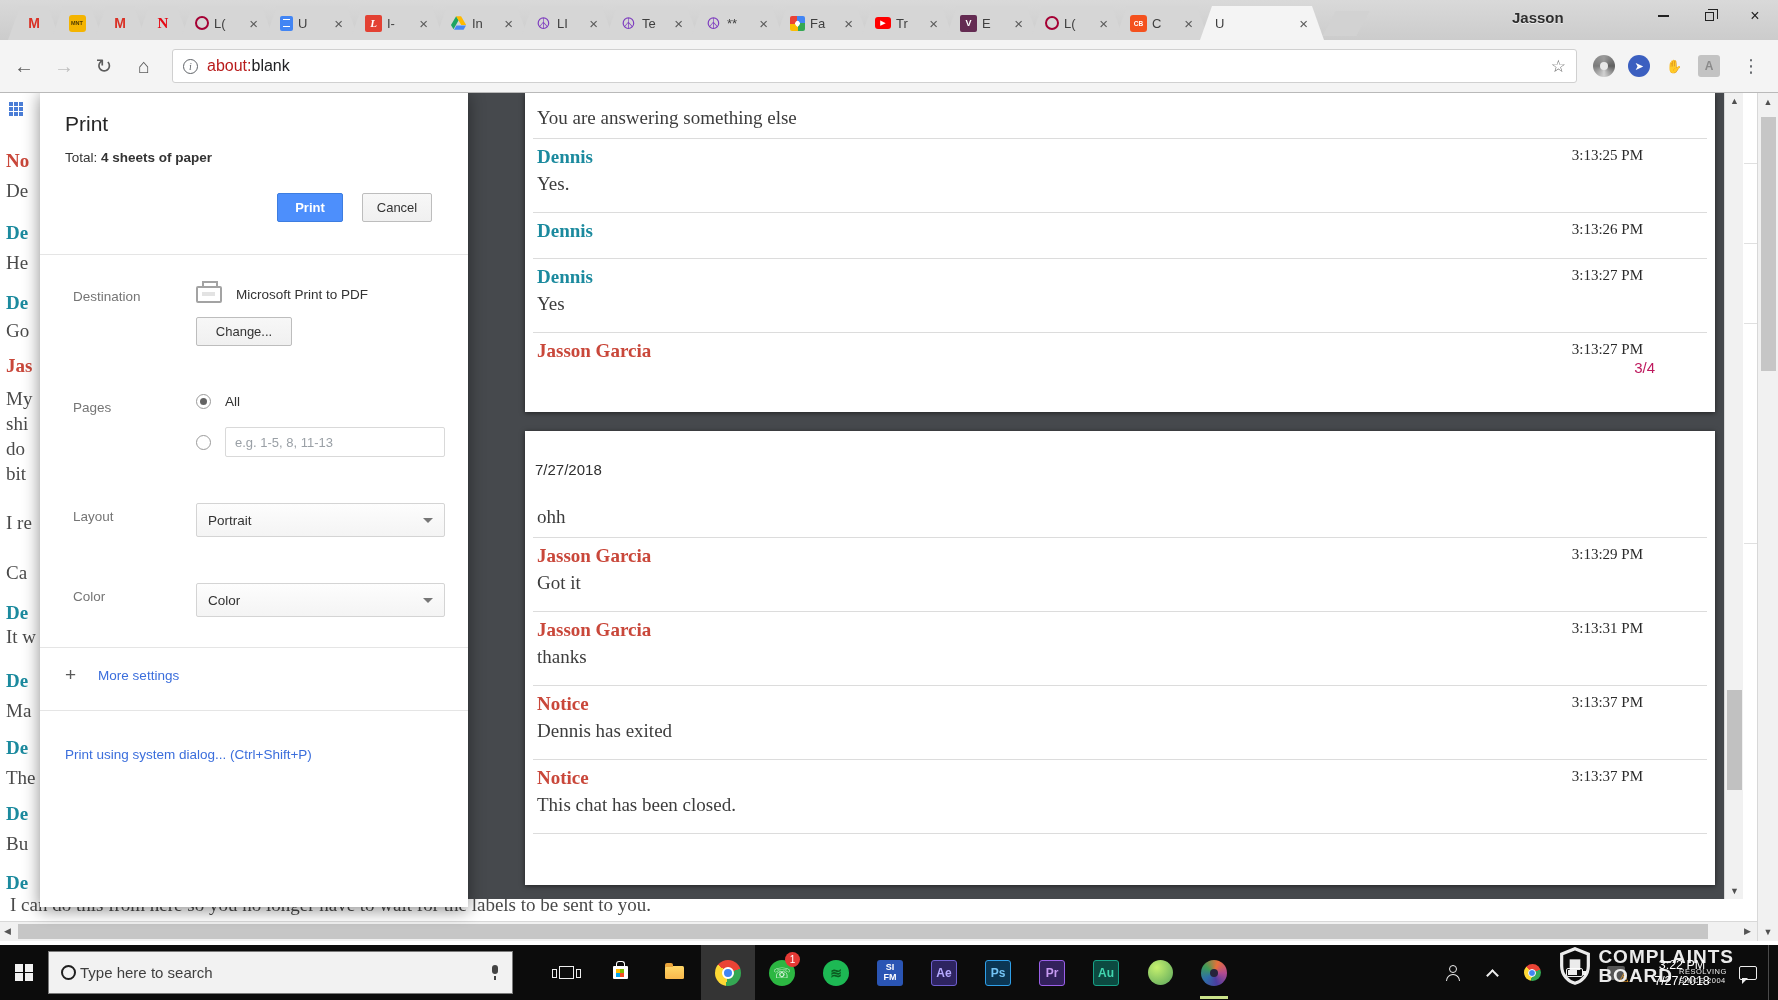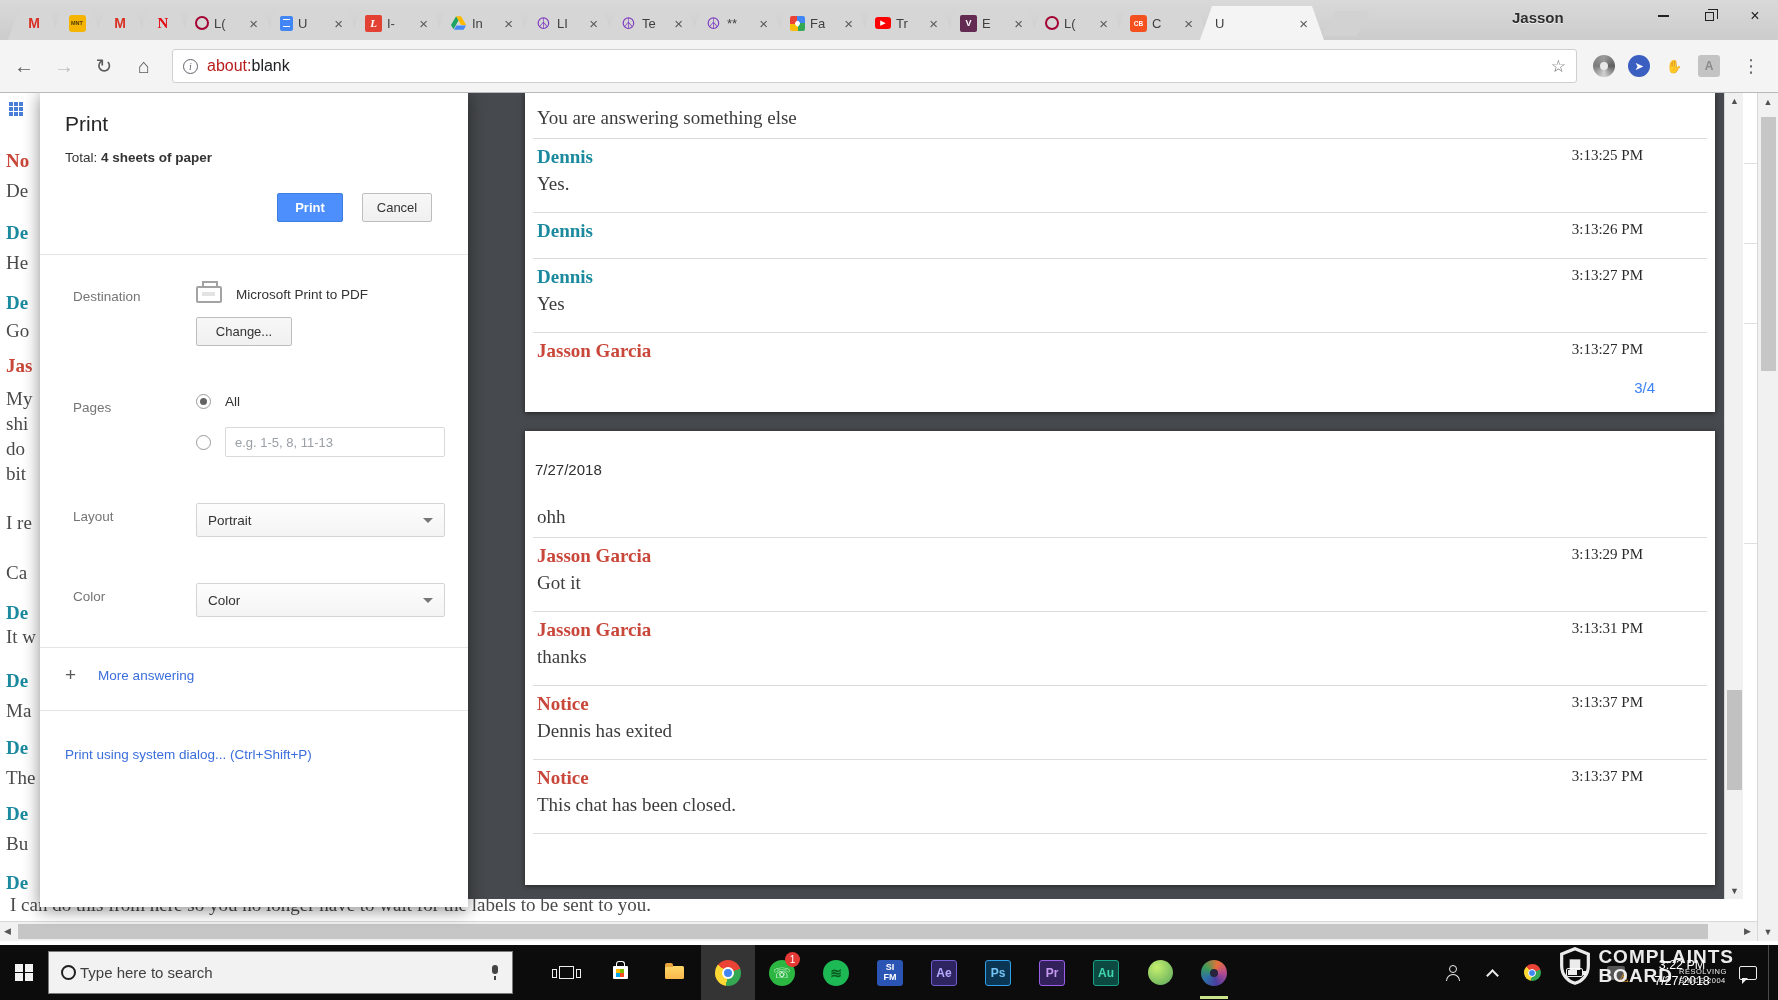--- a/index.html
+++ b/index.html
@@ -76,22 +76,22 @@
   .cutin{display:block;margin-top:-19px;font-size:19px;font-weight:bold;color:var(--c-red);}
   .pdate{margin:30px 10px 19px;font-family:"Liberation Sans",sans-serif;font-size:15px;color:#2f2f2f;}
   .msg{position:relative;margin:0 8px;padding:5px 4px 14px;}
   .msg.first{padding:6px 4px 6px;}
   .msg:not(:first-of-type){border-top:1px solid #dcdcdc;}
   .msg.lastline{border-bottom:1px solid #dcdcdc;}
   .mname{font-size:19px;line-height:26px;font-weight:bold;}
   .mname.teal{color:var(--c-teal);} .mname.red{color:var(--c-red);}
   .mtext{font-size:19px;line-height:28px;}
   .mtime{position:absolute;right:64px;top:8px;font-size:15px;color:#2b2b2b;}
-  .pageind{position:absolute;right:60px;bottom:16px;font-family:"Liberation Sans",sans-serif;
-    font-size:15px;color:#3b82f6;}
+  .pageind{position:absolute;right:60px;bottom:36px;font-family:"Liberation Sans",sans-serif;
+    font-size:15px;color:#be185d;}
   .innerscroll{position:absolute;right:0;top:0;width:19px;height:806px;background:#f1f1f1;
     border-left:1px solid #d8d8d8;}
   .iarrow{position:absolute;left:0;width:19px;text-align:center;font-size:9px;color:#505050;}
   .ithumb{position:absolute;left:2px;width:15px;background:#c1c1c1;}
 
   
   .dialog{position:absolute;left:40px;top:-1px;width:428px;height:815px;background:#fff;z-index:6;
     box-shadow:0 3px 16px rgba(0,0,0,.45);font-size:13.5px;}
   .dtitle{margin:20px 0 0 25px;font-size:21px;color:#262626;}
   .dtotal{margin:14px 0 0 25px;color:#333;}
@@ -513,21 +513,21 @@
         <div class="dctl">
             <div class="dselect">
               <span>Color</span>
             </div>
           </div>
       </div>
 
       <div class="ddiv" style="margin-top:30px"></div>
       <div class="morerow">
         <span class="plus">+</span>
-        <span class="bluelink">More answering</span>
+        <span class="bluelink">More settings</span>
       </div>
       <div class="ddiv" style="margin-top:0"></div>
       <div class="syslink"><span class="bluelink">Print using system dialog... (Ctrl+Shift+P)</span></div>
     </div>
 
     <div class="hscroll">
       <span class="harrow" style="left:4px">◀</span>
       <span class="hthumb"></span>
       <span class="harrow" style="right:6px">▶</span>
     </div>

